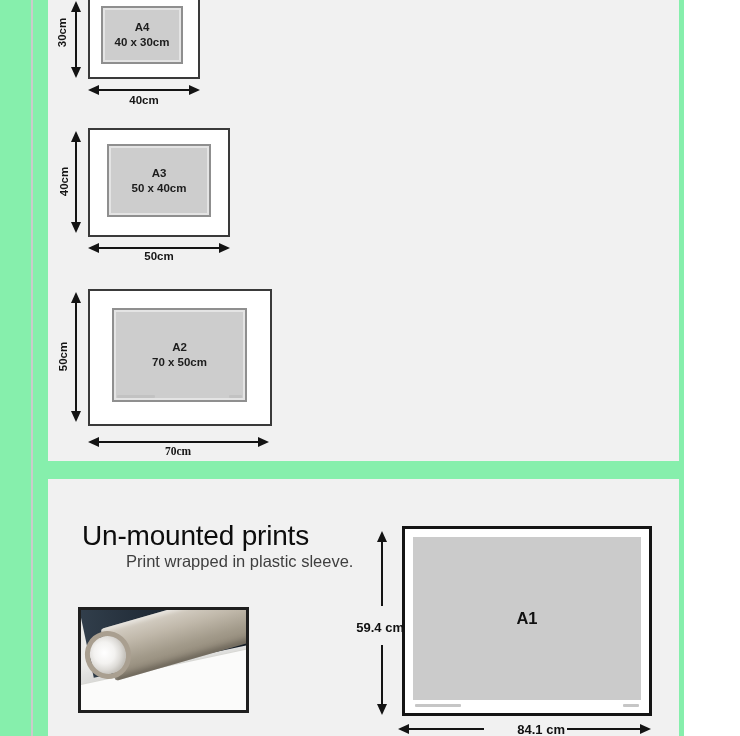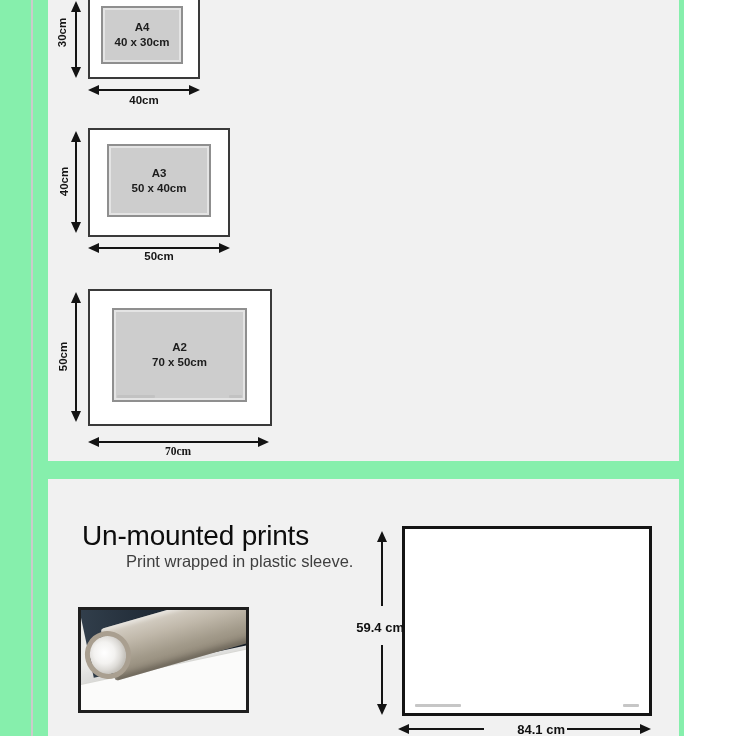--- a/index.html
+++ b/index.html
@@ -199,20 +199,23 @@
   </div>
 
   <div class="photo">
     <div class="ph-sheet"></div>
     <div class="ph-print"></div>
     <div class="ph-tube"></div>
     <div class="ph-tube-end"></div>
   </div>
 
   <div class="a1-frame">
+    <div class="a1-fill">
+      <span class="a1-label">A1</span>
+    </div>
     <span class="caption-mark l"></span>
     <span class="caption-mark r"></span>
   </div>
   <div class="v-arrow no-b arr-a1-v1">
     <span class="ah-t"></span>
     <span class="al"></span>
   </div>
   <div class="lbl-a1-v">59.4 cm</div>
   <div class="v-arrow no-t arr-a1-v2">
     <span class="al"></span>

